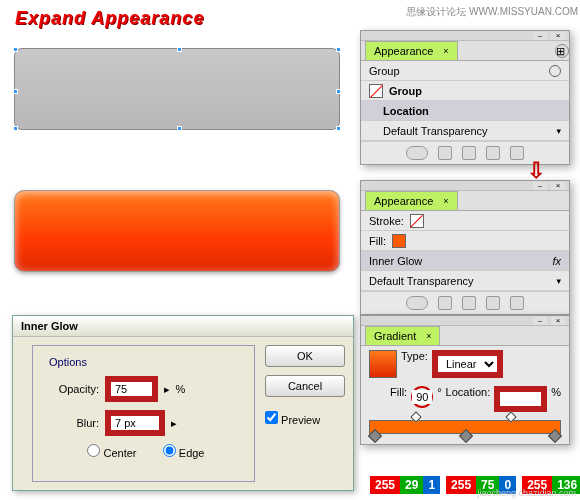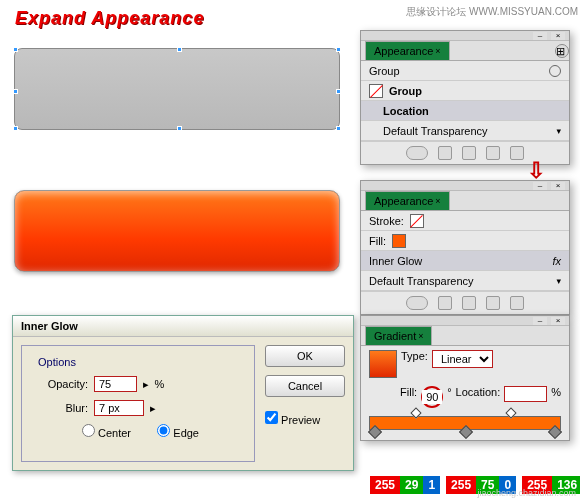--- a/index.html
+++ b/index.html
@@ -13,44 +13,44 @@
 .gray-button .p1{top:-2px;left:-2px}.gray-button .p2{top:-2px;left:50%}.gray-button .p3{top:-2px;right:-2px}
 .gray-button .p4{top:50%;left:-2px}.gray-button .p5{top:50%;right:-2px}
 .gray-button .p6{bottom:-2px;left:-2px}.gray-button .p7{bottom:-2px;left:50%}.gray-button .p8{bottom:-2px;right:-2px}
 
 .orange-button { position: absolute; top: 190px; left: 14px; width: 326px; height: 82px; background: linear-gradient(#ff7a1a, #ff3a00 60%, #e02800); border-radius: 10px; box-shadow: inset 0 2px 8px rgba(255,255,255,0.6), 0 2px 4px rgba(0,0,0,0.3); border: 1px solid #999; }
 
 .panel { position: absolute; background: #e8e8e8; border: 1px solid #999; box-shadow: 3px 3px 8px rgba(0,0,0,0.3); }
 .panel-hdr { height: 10px; background: #d8d8d8; border-bottom: 1px solid #bbb; display: flex; justify-content: flex-end; align-items: center; gap: 4px; padding: 0 4px; }
 .hdr-btn { width: 14px; height: 8px; display: flex; align-items: center; justify-content: center; background: #e0e0e0; font-size: 8px; cursor: pointer; }
 .tab-row { display: flex; align-items: center; background: #e0e0e0; border-bottom: 1px solid #aaa; height: 20px; }
-.tab { padding: 3px 8px; background: #15803d; border: 1px solid #aaa; border-bottom: none; margin-left: 4px; display: flex; align-items: center; gap: 2px; }
+.tab { padding: 3px 8px; background: #bef264; border: 1px solid #aaa; border-bottom: none; margin-left: 4px; display: flex; align-items: center; gap: 10px; }
 .tab-close { cursor: pointer; font-size: 9px; }
 .item-row { display: flex; align-items: center; padding: 3px 8px; border-bottom: 1px solid #ccc; height: 20px; gap: 6px; }
 .item-row.sel { background: #d0d0d8; }
 .item-row.bold { font-weight: bold; }
 .swatch { width: 14px; height: 14px; border: 1px solid #666; display: inline-block; }
 .swatch.none { background: #fff; position: relative; }
 .swatch.none::after { content: ''; position: absolute; width: 140%; height: 1px; background: red; top: 50%; left: -20%; transform: rotate(-45deg); }
 .swatch.orange { background: #ff5a00; }
 .swatch-target { width: 12px; height: 12px; border: 1px solid #666; border-radius: 50%; display: inline-block; margin-left: auto; }
 .bottom-icons { display: flex; justify-content: center; gap: 10px; padding: 4px; border-top: 1px solid #ccc; }
 .bot-icon { width: 22px; height: 14px; background: #ddd; border: 1px solid #999; border-radius: 8px; cursor: pointer; }
 .bot-icon.sm { width: 14px; border-radius: 2px; }
 
 .arrow-down { position: absolute; top: 158px; left: 527px; color: #c00; font-size: 22px; font-weight: bold; }
 
 .dialog { position: absolute; top: 315px; left: 12px; width: 342px; border: 1px solid #7a9; background: #ece9d8; box-shadow: 2px 2px 6px rgba(0,0,0,0.3); }
 .dlg-title { background: linear-gradient(#fff,#e0e0d0); padding: 4px 8px; font-weight: bold; border-bottom: 1px solid #bbb; }
-.dlg-body { display: flex; padding: 8px; gap: 10px; }
+.dlg-body { display: flex; padding: 8px; gap: 10px; margin-left: 11px; }
 .fieldset { border: 1px solid #99b; padding: 10px 12px 14px; flex: 1; }
 .fieldset-label { color: #006; font-size: 11px; margin-top: -16px; background: #ece9d8; display: inline-block; padding: 0 4px; }
 .frow { display: flex; align-items: center; margin: 8px 0; gap: 6px; }
 .frow label { width: 54px; text-align: right; }
-select, input[type=text] { border: 1px solid #b91c1c; padding: 1px 4px; font-size: 11px; background: #fff; }
+select, input[type=text] { border: 6px solid #b91c1c; padding: 1px 4px; font-size: 11px; background: #fff; }
 .dlg-btns { display: flex; flex-direction: column; gap: 8px; width: 80px; }
 .dlg-btn { border: 1px solid #888; background: linear-gradient(#fff,#ddd); padding: 4px; text-align: center; border-radius: 3px; cursor: pointer; }
 .black-sw { width: 20px; height: 20px; background: #000; border: 1px solid #666; }
 
 .grad-panel { top: 315px; left: 360px; width: 210px; }
 .grad-row { display: flex; align-items: flex-start; padding: 4px 8px; gap: 4px; }
 .grad-sw { width: 28px; height: 28px; background: linear-gradient(#ff7a1a,#e02800); border: 1px solid #666; }
 .angle-circ { width: 22px; height: 22px; border: 2px solid #c00; border-radius: 12px; display: flex; align-items: center; justify-content: center; }
 .grad-slider { margin: 4px 8px 10px; height: 14px; background: linear-gradient(90deg, #ff6a00, #ff6a00); border: 1px solid #666; position: relative; }
 .grad-stop { position: absolute; bottom: -8px; width: 10px; height: 10px; background: #888; border: 1px solid #444; transform: rotate(45deg); }

